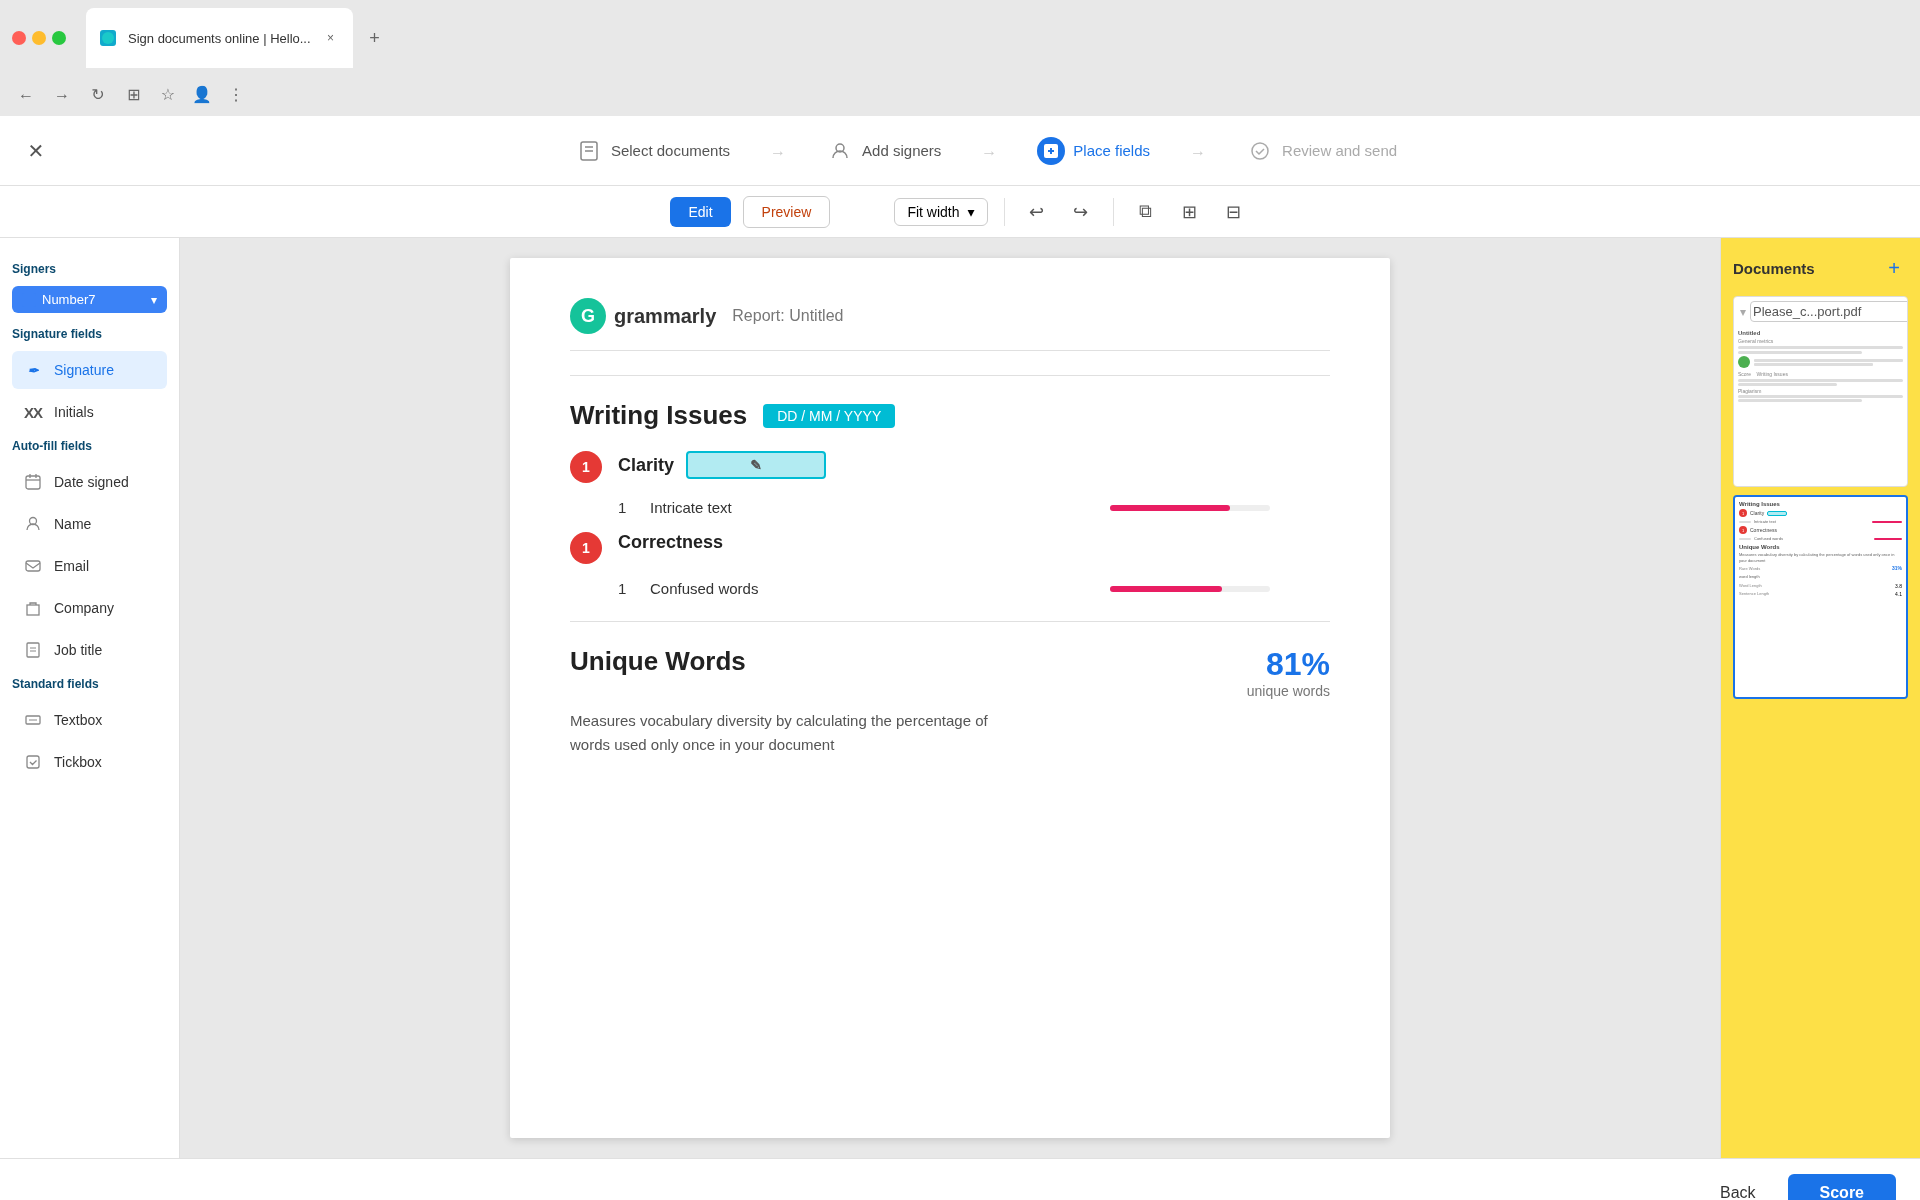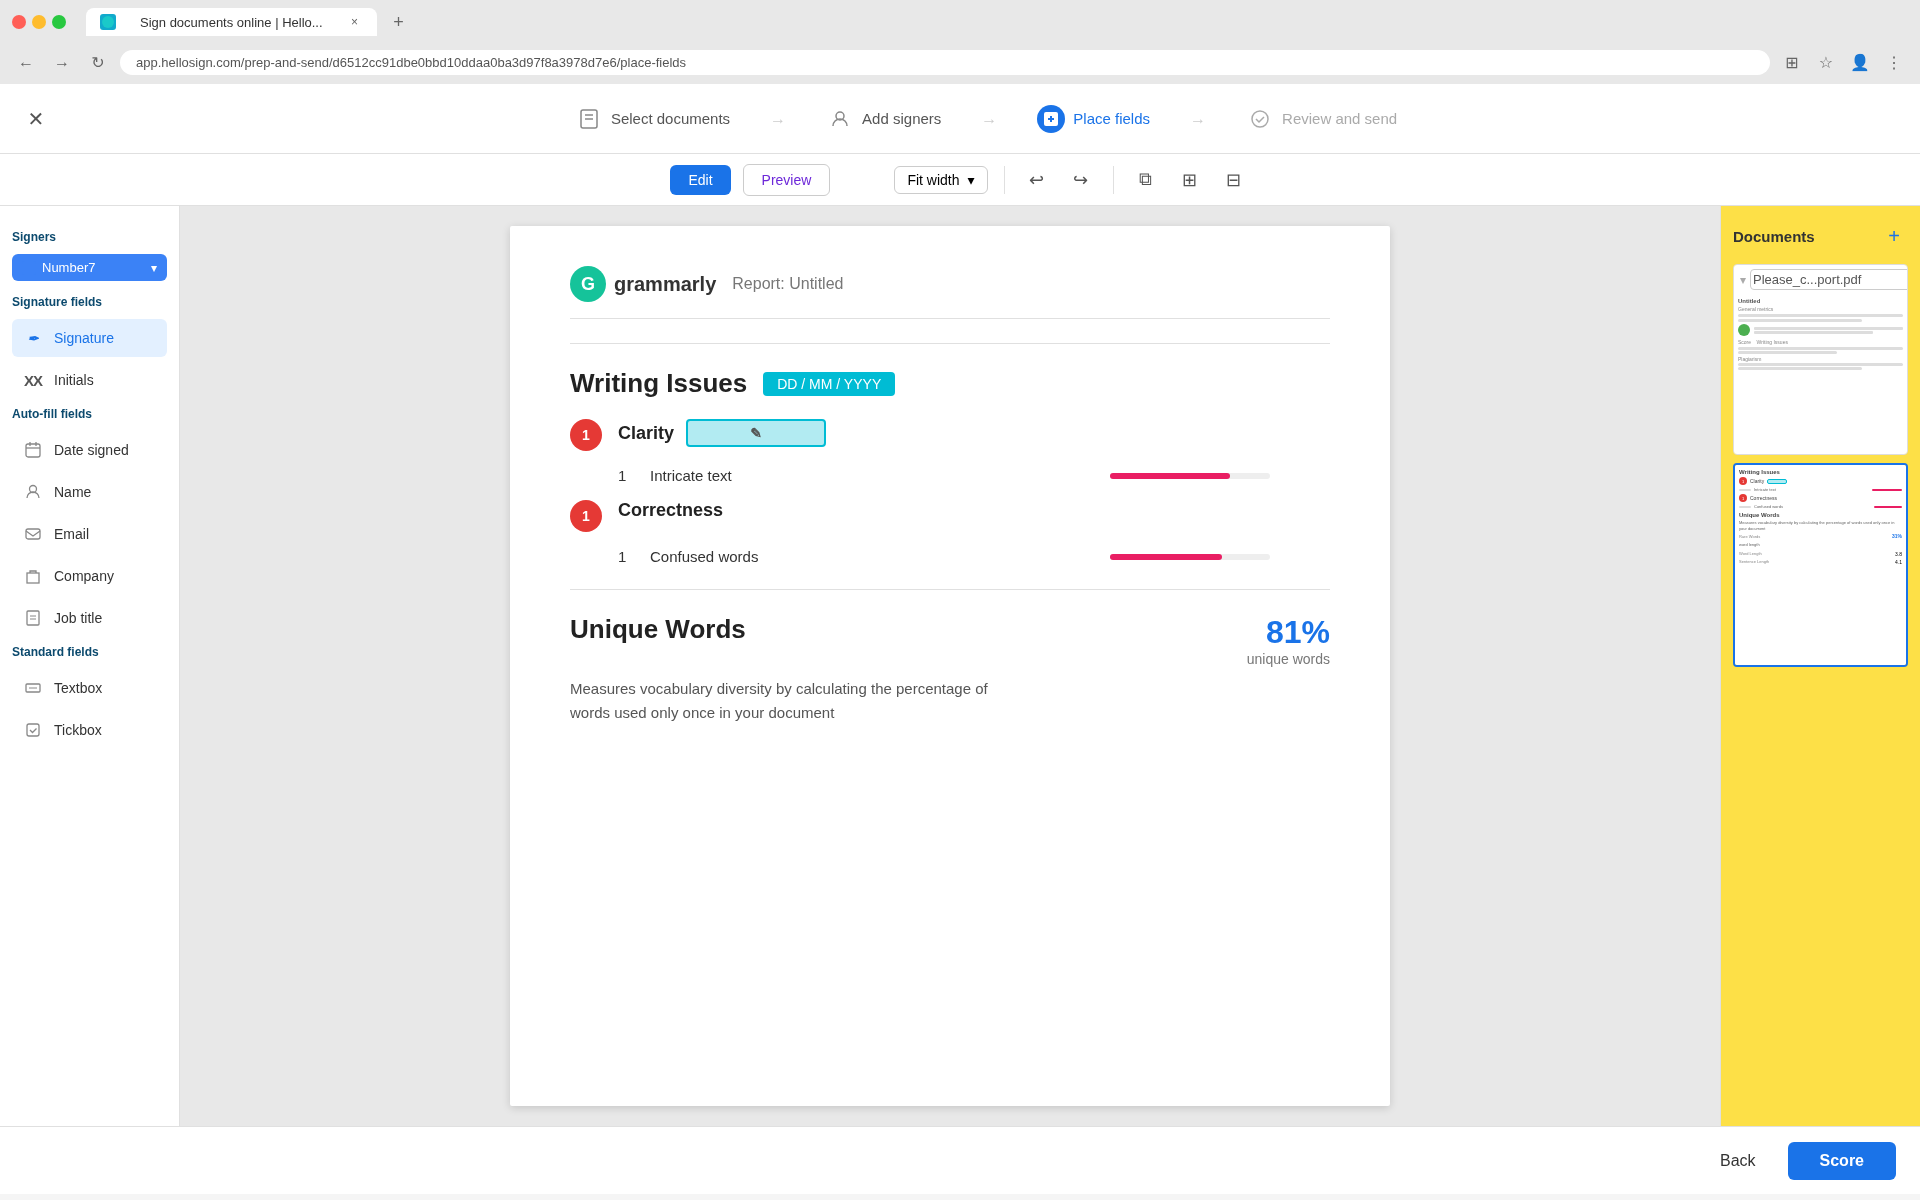--- a/index.html
+++ b/index.html
@@ -6,21 +6,21 @@
     body { font-family: -apple-system, BlinkMacSystemFont, 'Segoe UI', sans-serif; background: #f5f5f5; width: 1920px; height: 1200px; overflow: hidden; }
 
     
     .browser-chrome { background: #e8e8e8; padding: 0; }
     .browser-titlebar { display: flex; align-items: center; padding: 8px 12px; gap: 8px; background: #e8e8e8; }
     .browser-dots { display: flex; gap: 6px; }
     .browser-dot { width: 14px; height: 14px; border-radius: 50%; }
     .dot-red { background: #ff5f57; }
     .dot-yellow { background: #febc2e; }
     .dot-green { background: #28c840; }
-    .browser-tab { display: flex; align-items: center; background: white; border-radius: 8px 8px 0 0; padding: 6px 14px; gap: 24px; font-size: 13px; color: #333; margin-left: 12px; }
+    .browser-tab { display: flex; align-items: center; background: white; border-radius: 8px 8px 0 0; padding: 22px 14px; gap: 12px; font-size: 13px; color: #333; margin-left: 12px; }
     .browser-tab-icon { width: 16px; height: 16px; background: #1ac; border-radius: 3px; display: flex; align-items: center; justify-content: center; }
     .browser-tab-close { width: 16px; height: 16px; display: flex; align-items: center; justify-content: center; color: #666; cursor: pointer; font-size: 12px; }
     .browser-tab-add { width: 28px; height: 28px; display: flex; align-items: center; justify-content: center; color: #666; font-size: 18px; cursor: pointer; }
     .browser-addressbar { display: flex; align-items: center; background: #e8e8e8; padding: 4px 12px 8px; gap: 8px; }
     .nav-btn { width: 28px; height: 28px; display: flex; align-items: center; justify-content: center; color: #666; font-size: 16px; cursor: pointer; border-radius: 4px; }
     .address-bar { flex: 1; background: white; border-radius: 20px; padding: 5px 16px; font-size: 13px; color: #333; display: flex; align-items: center; gap: 6px; }
     .address-bar span { color: #555; font-size: 13px; }
     .browser-actions { display: flex; gap: 6px; }
     .browser-action-btn { width: 28px; height: 28px; display: flex; align-items: center; justify-content: center; color: #666; font-size: 16px; cursor: pointer; }
 
@@ -133,23 +133,20 @@
       </div>
       <span>Sign documents online | Hello...</span>
       <div class="browser-tab-close">×</div>
     </div>
     <div class="browser-tab-add">+</div>
   </div>
   <div class="browser-addressbar">
     <div class="nav-btn">←</div>
     <div class="nav-btn">→</div>
     <div class="nav-btn">↻</div>
-    <div class="address-bar">
-      <span>app.hellosign.com/prep-and-send/d6512cc91dbe0bbd10ddaa0ba3d97f8a3978d7e6/place-fields</span>
-    </div>
     <div class="browser-actions">
       <div class="browser-action-btn">⊞</div>
       <div class="browser-action-btn">☆</div>
       <div class="browser-action-btn">👤</div>
       <div class="browser-action-btn">⋮</div>
     </div>
   </div>
 </div>
 
 <div class="app">
@@ -201,21 +198,21 @@
             </svg>
         </div>
         <span>Review and send</span>
       </div>
     </div>
   </div>
 
   <div class="toolbar">
 
     <button style="background:#1a73e8;color:white;border:none;border-radius:6px;padding:7px 18px;font-size:14px;cursor:pointer;font-weight:500;">Edit</button>
-    <button style="background:white;color:#6d28d9;border:1px solid #ccc;border-radius:6px;padding:7px 18px;font-size:14px;cursor:pointer;">Preview</button>
+    <button style="background:white;color:#c2410c;border:1px solid #ccc;border-radius:6px;padding:7px 18px;font-size:14px;cursor:pointer;">Preview</button>
     <div style="width:40px;"></div>
     <div class="toolbar-select">
       <span>Fit width</span>
       <span>▾</span>
     </div>
     <div class="toolbar-sep"></div>
     <div class="toolbar-btn" title="Undo">↩</div>
     <div class="toolbar-btn" title="Redo">↪</div>
     <div class="toolbar-sep"></div>
     <div class="toolbar-btn" title="Copy">⧉</div>

